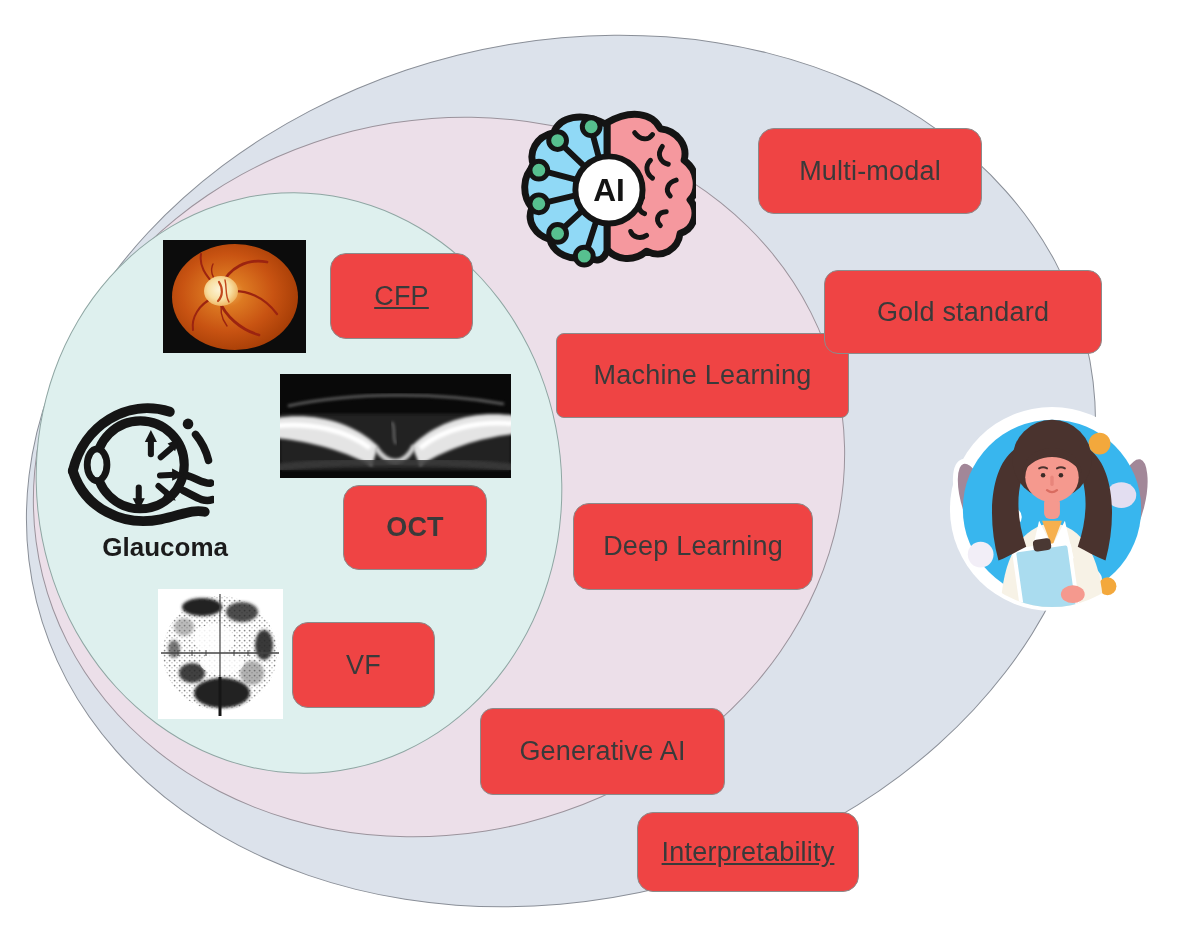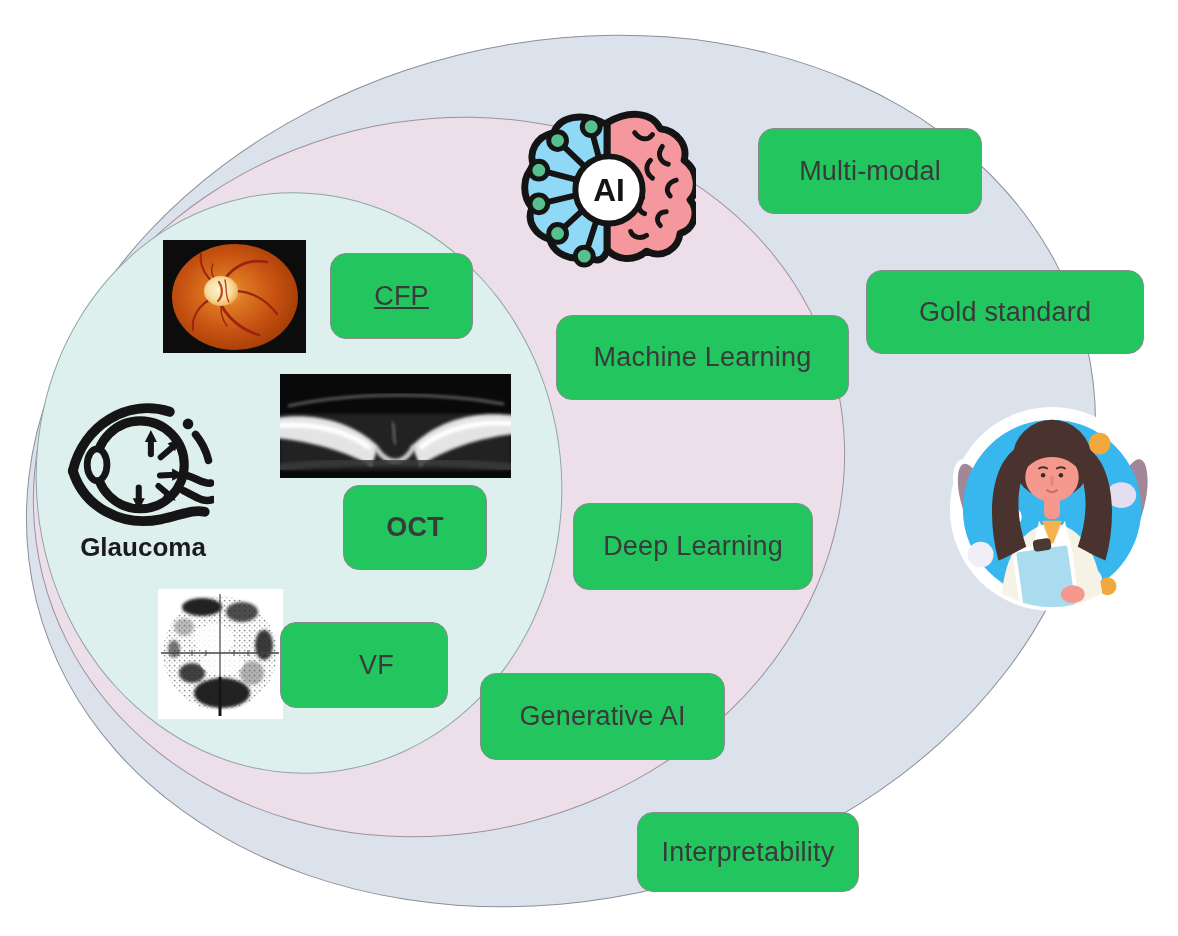--- a/index.html
+++ b/index.html
@@ -7,25 +7,25 @@
        font-family:"Liberation Sans", sans-serif;}
   .stage{position:absolute;inset:0;}
   .ellipse{position:absolute;border-radius:50%;}
   .ellipse.outer{left:20px;top:42px;width:1080px;height:856px;
       background:#dce2eb;border:1.4px solid #8a8f98;transform:rotate(-14deg);}
   .ellipse.middle{left:30px;top:120px;width:816px;height:712px;
       background:#ecdfe9;border:1.4px solid #9b939c;transform:rotate(-14deg);}
   .ellipse.inner{left:36px;top:192px;width:524px;height:580px;
       background:#def0ee;border:1.4px solid #8fa6a3;transform:rotate(-6deg);}
   .label-box{position:absolute;display:flex;align-items:center;justify-content:center;
-      background:#22c55e;border:1.3px solid #8b8b8b;border-radius:16px;
+      background:#ef4444;border:1.3px solid #8b8b8b;border-radius:16px;
       font-size:27px;color:#3a3a3a;letter-spacing:.2px;white-space:nowrap;}
   .img-tile{position:absolute;text-align:right;}
   .img-tile svg{display:block;}
-  .glaucoma-title{position:absolute;left:58px;top:532px;width:170px;text-align:center;
+  .glaucoma-title{position:absolute;left:58px;top:532px;width:170px;text-align:right;
       font-size:26px;font-weight:bold;color:#1b1b1b;}
 </style>
 </head>
 <body>
 
 <div class="stage">
 
   <div class="ellipse outer"></div>
   <div class="ellipse middle"></div>
   <div class="ellipse inner"></div>
@@ -112,21 +112,21 @@
       <ellipse cx="94" cy="84" rx="12" ry="12" fill="#555" opacity=".45" filter="url(#vfb)"></ellipse>
       <ellipse cx="26" cy="38" rx="10" ry="9" fill="#666" opacity=".45" filter="url(#vfb)"></ellipse>
       <ellipse cx="56" cy="50" rx="20" ry="15" fill="#fff" opacity=".85"></ellipse>
       <ellipse cx="64" cy="74" rx="22" ry="11" fill="#fff" opacity=".8"></ellipse>
       <line x1="3" y1="64" x2="121" y2="64" stroke="#444" stroke-width="1.4"></line>
       <line x1="62" y1="5" x2="62" y2="92" stroke="#444" stroke-width="1.2"></line>
       <line x1="62" y1="88" x2="62" y2="127" stroke="#161616" stroke-width="3"></line>
       <path d="M20 61 V67 M34 61 V67 M48 61 V67 M76 61 V67 M90 61 V67 M104 61 V67" stroke="#444" stroke-width="1" fill="none"></path>
     </svg>
   </div>
-  <div class="label-box" style="left:280px;top:622px;width:141px;height:84px;padding-left:25px;">VF</div>
+  <div class="label-box" style="left:292px;top:622px;width:141px;height:84px;">VF</div>
 
   <div class="img-tile" style="left:62px;top:386px;">
     <svg width="152" height="144" viewBox="0 0 200 190">
       <g stroke="#151515" fill="none" stroke-linecap="round" stroke-linejoin="round">
         <path d="M14 112 C 28 52 86 16 142 34" stroke-width="13"></path>
         <circle cx="166" cy="50" r="7" fill="#151515" stroke="none"></circle>
         <path d="M176 64 C 186 76 190 86 193 98" stroke-width="10"></path>
         <path d="M14 112 C 30 162 80 186 130 176 C 155 171 172 162 188 166" stroke-width="13"></path>
         <circle cx="103" cy="104" r="58" stroke-width="12"></circle>
         <ellipse cx="46" cy="104" rx="13" ry="21" stroke-width="9" fill="#def0ee"></ellipse>
@@ -224,21 +224,21 @@
         <path d="M97 71 Q101 69 105 71"></path>
           <path d="M115 71 Q119 69 123 71"></path>
       </g>
       <circle cx="101" cy="78" r="2.3" fill="#3a2b27"></circle>
       <circle cx="119" cy="78" r="2.3" fill="#3a2b27"></circle>
       <path d="M110 80 L110 87" stroke="#e8857b" stroke-width="3.4" stroke-linecap="round" fill="none"></path>
       <path d="M105 93 Q110 97 115 93" stroke="#d96c60" stroke-width="2.4" fill="none" stroke-linecap="round"></path>
     </svg>
   </div>
 
-  <div class="label-box" style="left:556px;top:315px;width:291px;height:83px;">Machine Learning</div>
+  <div class="label-box" style="left:556px;top:333px;width:291px;height:83px;border-radius:8px;">Machine Learning</div>
   <div class="label-box" style="left:573px;top:503px;width:238px;height:85px;text-align:right;">Deep Learning</div>
-  <div class="label-box" style="left:480px;top:673px;width:243px;height:85px;">Generative AI</div>
+  <div class="label-box" style="left:480px;top:708px;width:243px;height:85px;border-radius:13px;">Generative AI</div>
 
   <div class="label-box" style="left:758px;top:128px;width:222px;height:84px;">Multi-modal</div>
-  <div class="label-box" style="left:866px;top:270px;width:276px;height:82px;">Gold standard</div>
-  <div class="label-box" style="left:637px;top:812px;width:220px;height:78px;">Interpretability</div>
+  <div class="label-box" style="left:824px;top:270px;width:276px;height:82px;border-radius:14px;">Gold standard</div>
+  <div class="label-box" style="left:637px;top:812px;width:220px;height:78px;text-decoration:underline;">Interpretability</div>
 
 </div>
 
 </body></html>

